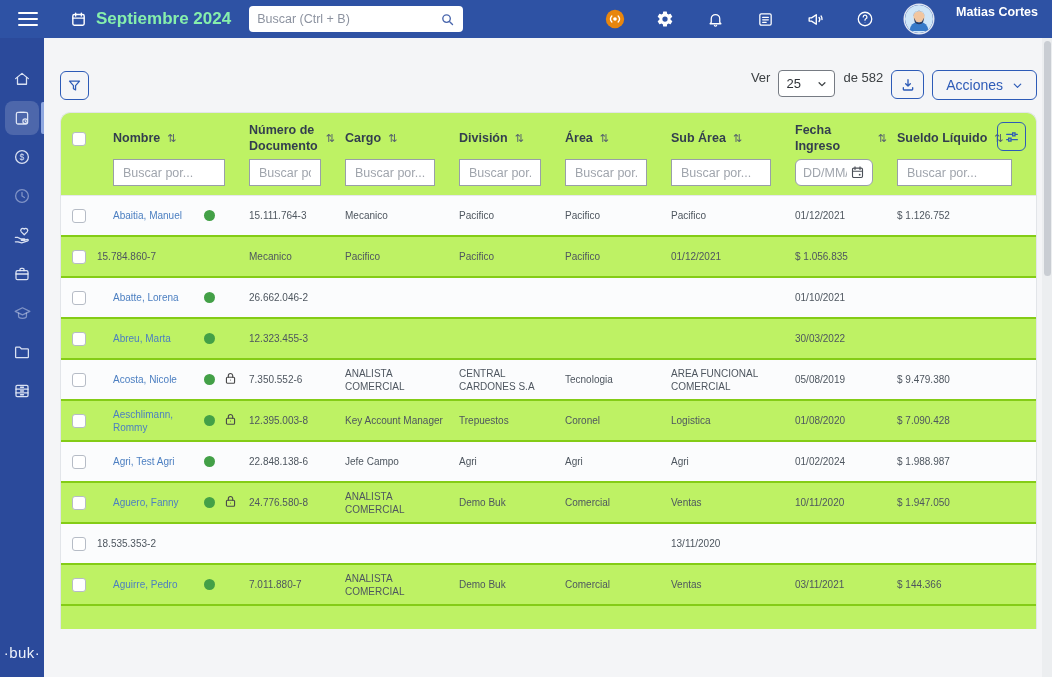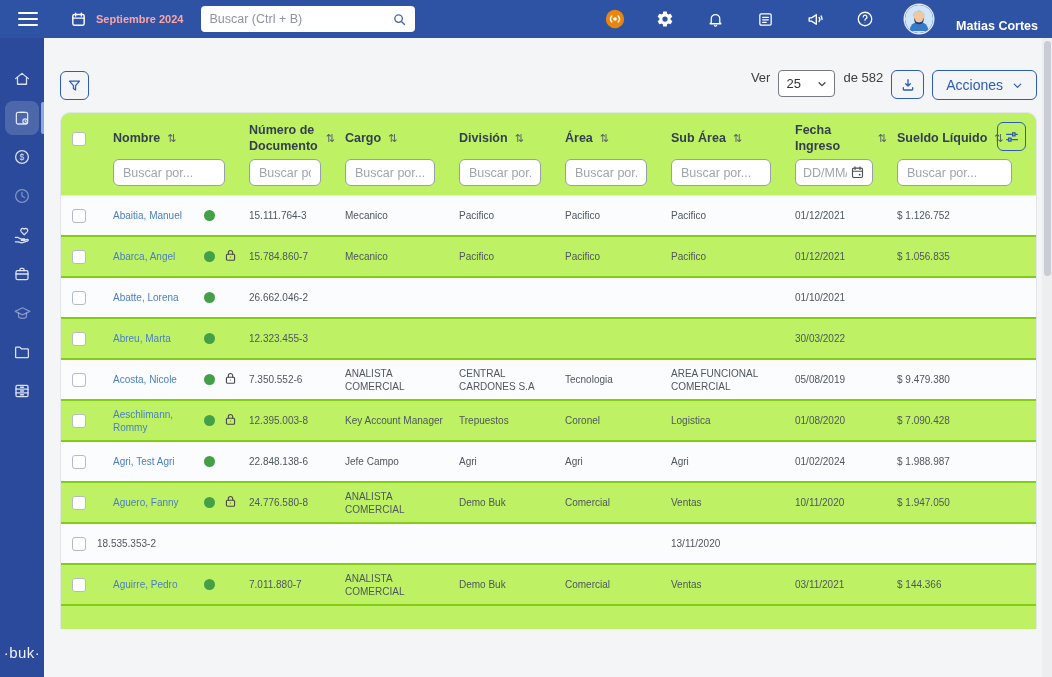--- a/index.html
+++ b/index.html
@@ -5,29 +5,29 @@
   * { margin:0; padding:0; box-sizing:border-box; }
   html,body { width:1052px; height:677px; overflow:hidden; }
   body { font-family:"Liberation Sans", sans-serif; background:#f4f5f7; position:relative; }
 
   
   .topbar { position:absolute; top:0; left:0; width:1052px; height:38px; background:#2e52a4;
             display:flex; align-items:center; padding:0 14px; z-index:30; color:#fff; }
   .hamburger { width:20px; height:14px; display:flex; flex-direction:column; justify-content:space-between; cursor:pointer; margin-left:4px; }
   .hamburger span{ display:block; height:2px; background:#fff; border-radius:1px; }
   .period { display:flex; align-items:center; gap:9px; margin-left:32px; cursor:pointer; }
-  .period .txt { font-size:11px; font-weight:700; color:#fca5a5; }
+  .period .txt { font-size:17px; font-weight:700; color:#86efac; }
   .top-search { margin-left:18px; width:214px; height:26px; background:#fff; border-radius:4px;
                 display:flex; align-items:center; padding:0 8px; }
   .top-search input { flex:1; border:none; outline:none; font-size:12.5px; color:#333; min-width:0;
                       font-family:"Liberation Sans", sans-serif; }
   .top-search input::placeholder { color:#8d93a0; }
   .top-right { margin-left:auto; display:flex; align-items:center; gap:30px; }
   .tbicon { width:20px; height:20px; display:flex; align-items:center; justify-content:center; cursor:pointer; }
-  .user { display:flex; align-items:flex-end; gap:23px; cursor:pointer; }
+  .user { display:flex; align-items:flex-start; gap:23px; cursor:pointer; }
   .user-name { font-size:12.5px; font-weight:700; color:#fff; white-space:nowrap; }
   .avatar { width:28px; height:28px; border-radius:50%; overflow:hidden; box-shadow:0 0 0 1.5px rgba(255,255,255,.85); }
 
   
   .sidebar { position:absolute; top:38px; left:0; bottom:0; width:44px; background:#2b4a9b; z-index:20;
              display:flex; flex-direction:column; align-items:center; padding-top:24px; }
   .side-item { width:44px; height:34px; margin-bottom:5px; display:flex; align-items:center; justify-content:center;
                color:rgba(232,238,250,.92); cursor:pointer; position:relative; }
   .side-item.dim { color:rgba(232,238,250,.45); }
   .side-item.active::before { content:""; position:absolute; left:5px; top:0; width:34px; height:34px;
@@ -57,21 +57,21 @@
   .card { position:relative; margin-top:12px; margin-right:15px; background:#bef264;
           border:1px solid #e2e5e9; border-bottom:none; border-radius:10px 10px 0 0; overflow:hidden;
           height:calc(100% - 104px); }
   .card { --cols: 36px 152px 96px 114px 106px 106px 124px 102px 1fr; }
   .trow { display:grid; grid-template-columns:var(--cols); align-items:center; }
   .thead { padding-top:10px; min-height:40px; }
   .hcell { display:flex; align-items:center; gap:7px; padding-right:8px; }
   .hlabel { font-size:12.5px; font-weight:700; color:#333e4e; line-height:1.25; }
   .sort { font-size:11px; color:#55606d; cursor:pointer; }
   .frow { min-height:38px; padding:5px 0 9px 0; border-bottom:1px solid #e6e8eb; }
-  .filter-input { width:calc(100% - 14px); height:27px; border:1px solid #999fa8; border-radius:6px;
+  .filter-input { width:calc(100% - 14px); height:27px; border:1px solid #999fa8; border-radius:0;
                   padding:0 9px; font-size:12.5px; color:#333; outline:none; background:#fff;
                   font-family:"Liberation Sans", sans-serif; }
   .filter-input::placeholder, .date-box input::placeholder { color:#a0a5ad; }
   .date-box { width:calc(100% - 14px); height:27px; border:1px solid #999fa8; border-radius:6px;
               display:flex; align-items:center; padding:0 7px; background:#fff; gap:3px; }
   .date-box input { flex:1; min-width:0; border:none; outline:none; font-size:12.5px; color:#333;
                     font-family:"Liberation Sans", sans-serif; }
   .date-box svg { flex:0 0 auto; color:#4a4f57; }
   .col-settings-btn { position:absolute; top:9px; right:10px; width:29px; height:29px; z-index:5; }
 
@@ -340,33 +340,20 @@
           <div class="cell">Pacifico</div>
           <div class="cell">Pacifico</div>
           <div class="cell">Pacifico</div>
           <div class="cell">01/12/2021</div>
           <div class="cell">$ 1.126.752</div>
         </div>
         <div class="trow rowline">
           <div class="cell c-check">
             <span class="cb"></span>
           </div>
-          <div class="cell c-name">
-            <a class="name-link">Abarca, Angel</a>
-            <span class="dotslot">
-              <span class="dot"></span>
-            </span>
-            <span class="lockslot">
-              <span><svg width="15" height="15" viewBox="0 0 24 24" fill="none" stroke="currentColor" stroke-width="1.8" stroke-linecap="round">
-                  <rect x="5.5" y="10" width="13" height="9.5" rx="1.5"></rect>
-                  <path d="M8.5 10V7.5a3.5 3.5 0 0 1 7 0V10"></path>
-                  <circle cx="12" cy="14.5" r=".8" fill="currentColor" stroke="none"></circle>
-                </svg></span>
-            </span>
-          </div>
           <div class="cell">15.784.860-7</div>
           <div class="cell">Mecanico</div>
           <div class="cell">Pacifico</div>
           <div class="cell">Pacifico</div>
           <div class="cell">Pacifico</div>
           <div class="cell">01/12/2021</div>
           <div class="cell">$ 1.056.835</div>
         </div>
         <div class="trow rowline">
           <div class="cell c-check">

